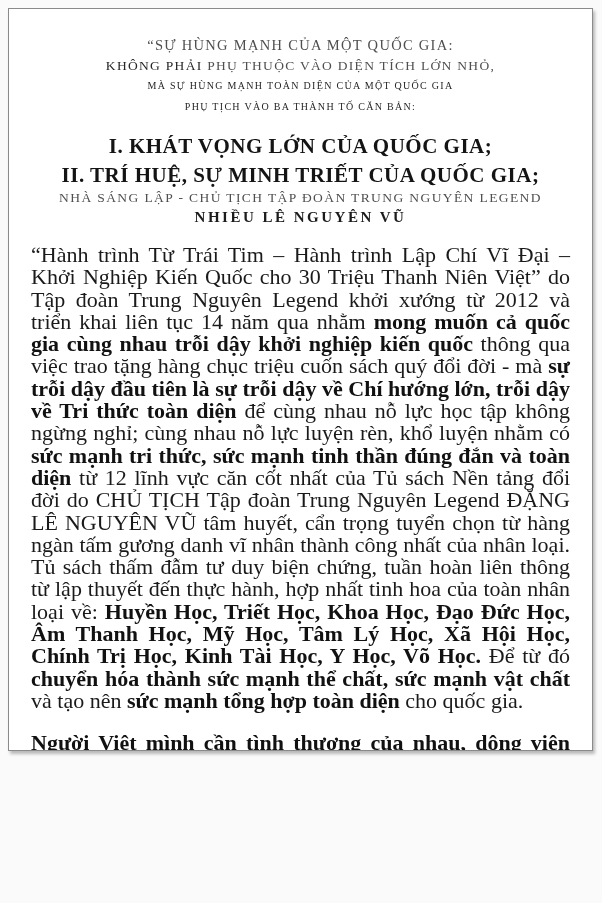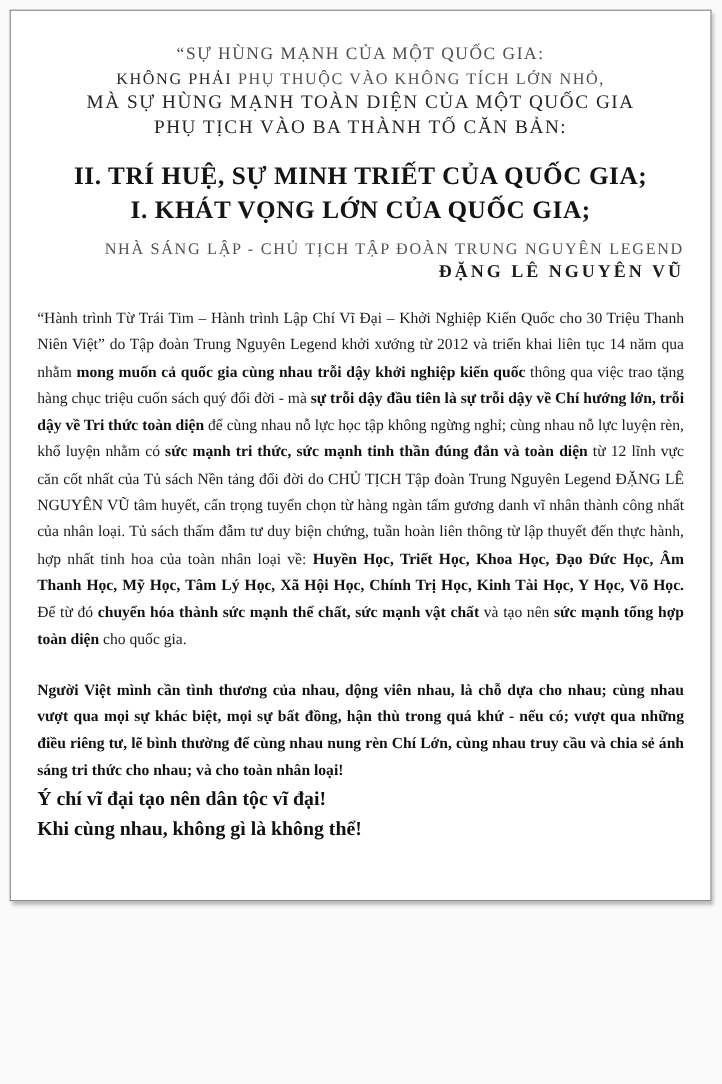--- a/index.html
+++ b/index.html
@@ -35,51 +35,51 @@
     letter-spacing: 1.3px;
     line-height: 20.5px;
     margin-top: 6px;
   }
   .q-line { margin: 0; }
   .q-opening { font-size: 14.5px; }
   .q-strong, .q-bold {
     font-weight: 400;
     color: #262626;
   }
-  .q-bold { font-size: 16px; }
+  .q-bold { font-size: 10px; }
   
   .pillars {
     text-align: center;
     margin-top: 15px;
     font-weight: 700;
     color: #141414;
     font-size: 21px;
     line-height: 29px;
     letter-spacing: 0.5px;
   }
   .pillar-line { margin: 0; }
   
-  .byline { text-align: right; margin-top: 10px; }
+  .byline { text-align: center; margin-top: 0; }
   .byline-title {
     margin: 0;
     font-size: 13.5px;
     letter-spacing: 1.4px;
     color: #4f4f4f;
   }
   .byline-name {
     margin: 3px 0 0 0;
     font-size: 15px;
     font-weight: 700;
     letter-spacing: 2.5px;
     color: #1c1c1c;
   }
   
   .body-para {
     margin: 18px 0 0 0;
-    font-size: 13px;
+    font-size: 22px;
     line-height: 22.3px;
     text-align: justify;
     color: #1a1a1a;
   }
   .body-para strong { font-weight: 700; color: #111; }
   .bold-para { font-weight: 700; color: #111; margin-top: 20px; }
   
   .closing {
     text-align: left;
     font-weight: 700;
@@ -91,34 +91,34 @@
 </style>
 </head>
 <body>
 
 <div class="page">
   <div class="frame">
 
     <div class="quote-block">
       <p class="q-line q-opening">“SỰ HÙNG MẠNH CỦA MỘT QUỐC GIA:</p>
       <div id="negations">
-          <p class="q-line"><strong class="q-strong">KHÔNG PHẢI</strong><span> PHỤ THUỘC VÀO KHÔNG TÍCH LỚN NHỎ,</span></p>
+          <p class="q-line"><strong class="q-strong">KHÔNG PHẢI</strong><span> PHỤ THUỘC VÀO DIỆN TÍCH LỚN NHỎ,</span></p>
         </div>
       <p class="q-line q-bold">MÀ SỰ HÙNG MẠNH TOÀN DIỆN CỦA MỘT QUỐC GIA</p>
       <p class="q-line q-bold">PHỤ TỊCH VÀO BA THÀNH TỐ CĂN BẢN:</p>
     </div>
 
     <div class="pillars" id="pillars">
+        <p class="pillar-line">I. KHÁT VỌNG LỚN CỦA QUỐC GIA;</p>
         <p class="pillar-line">II. TRÍ HUỆ, SỰ MINH TRIẾT CỦA QUỐC GIA;</p>
-        <p class="pillar-line">I. KHÁT VỌNG LỚN CỦA QUỐC GIA;</p>
       </div>
 
     <div class="byline">
       <p class="byline-title">NHÀ SÁNG LẬP - CHỦ TỊCH TẬP ĐOÀN TRUNG NGUYÊN LEGEND</p>
-      <p class="byline-name">ĐẶNG LÊ NGUYÊN VŨ</p>
+      <p class="byline-name">NHIỀU LÊ NGUYÊN VŨ</p>
     </div>
 
     <p class="body-para" id="para1"><span>“Hành trình Từ Trái Tim – Hành trình Lập Chí Vĩ Đại – Khởi Nghiệp Kiến Quốc cho 30 Triệu Thanh Niên Việt” do Tập đoàn Trung Nguyên Legend khởi xướng từ 2012 và triển khai liên tục 14 năm qua nhằm </span><strong>mong muốn cả quốc gia cùng nhau trỗi dậy khởi nghiệp kiến quốc</strong><span> thông qua việc trao tặng hàng chục triệu cuốn sách quý đổi đời - mà </span><strong>sự trỗi dậy đầu tiên là sự trỗi dậy về Chí hướng lớn, trỗi dậy về Tri thức toàn diện</strong><span> để cùng nhau nỗ lực học tập không ngừng nghỉ; cùng nhau nỗ lực luyện rèn, khổ luyện nhằm có </span><strong>sức mạnh tri thức, sức mạnh tinh thần đúng đắn và toàn diện</strong><span> từ 12 lĩnh vực căn cốt nhất của Tủ sách Nền tảng đổi đời do CHỦ TỊCH Tập đoàn Trung Nguyên Legend ĐẶNG LÊ NGUYÊN VŨ tâm huyết, cẩn trọng tuyển chọn từ hàng ngàn tấm gương danh vĩ nhân thành công nhất của nhân loại. Tủ sách thấm đẫm tư duy biện chứng, tuần hoàn liên thông từ lập thuyết đến thực hành, hợp nhất tinh hoa của toàn nhân loại về: </span><strong>Huyền Học, Triết Học, Khoa Học, Đạo Đức Học, Âm Thanh Học, Mỹ Học, Tâm Lý Học, Xã Hội Học, Chính Trị Học, Kinh Tài Học, Y Học, Võ Học.</strong><span> Để từ đó </span><strong>chuyển hóa thành sức mạnh thể chất, sức mạnh vật chất</strong><span> và tạo nên </span><strong>sức mạnh tổng hợp toàn diện</strong><span> cho quốc gia.</span></p>
 
     <p class="body-para bold-para">Người Việt mình cần tình thương của nhau, dộng viên nhau, là chỗ dựa cho nhau; cùng nhau vượt qua mọi sự khác biệt, mọi sự bất đồng, hận thù trong quá khứ - nếu có; vượt qua những điều riêng tư, lẽ bình thường để cùng nhau nung rèn Chí Lớn, cùng nhau truy cầu và chia sẻ ánh sáng tri thức cho nhau; và cho toàn nhân loại!</p>
 
     <div class="closing" id="closing">
         <p class="closing-line">Ý chí vĩ đại tạo nên dân tộc vĩ đại!</p>
         <p class="closing-line">Khi cùng nhau, không gì là không thể!</p>
       </div>

